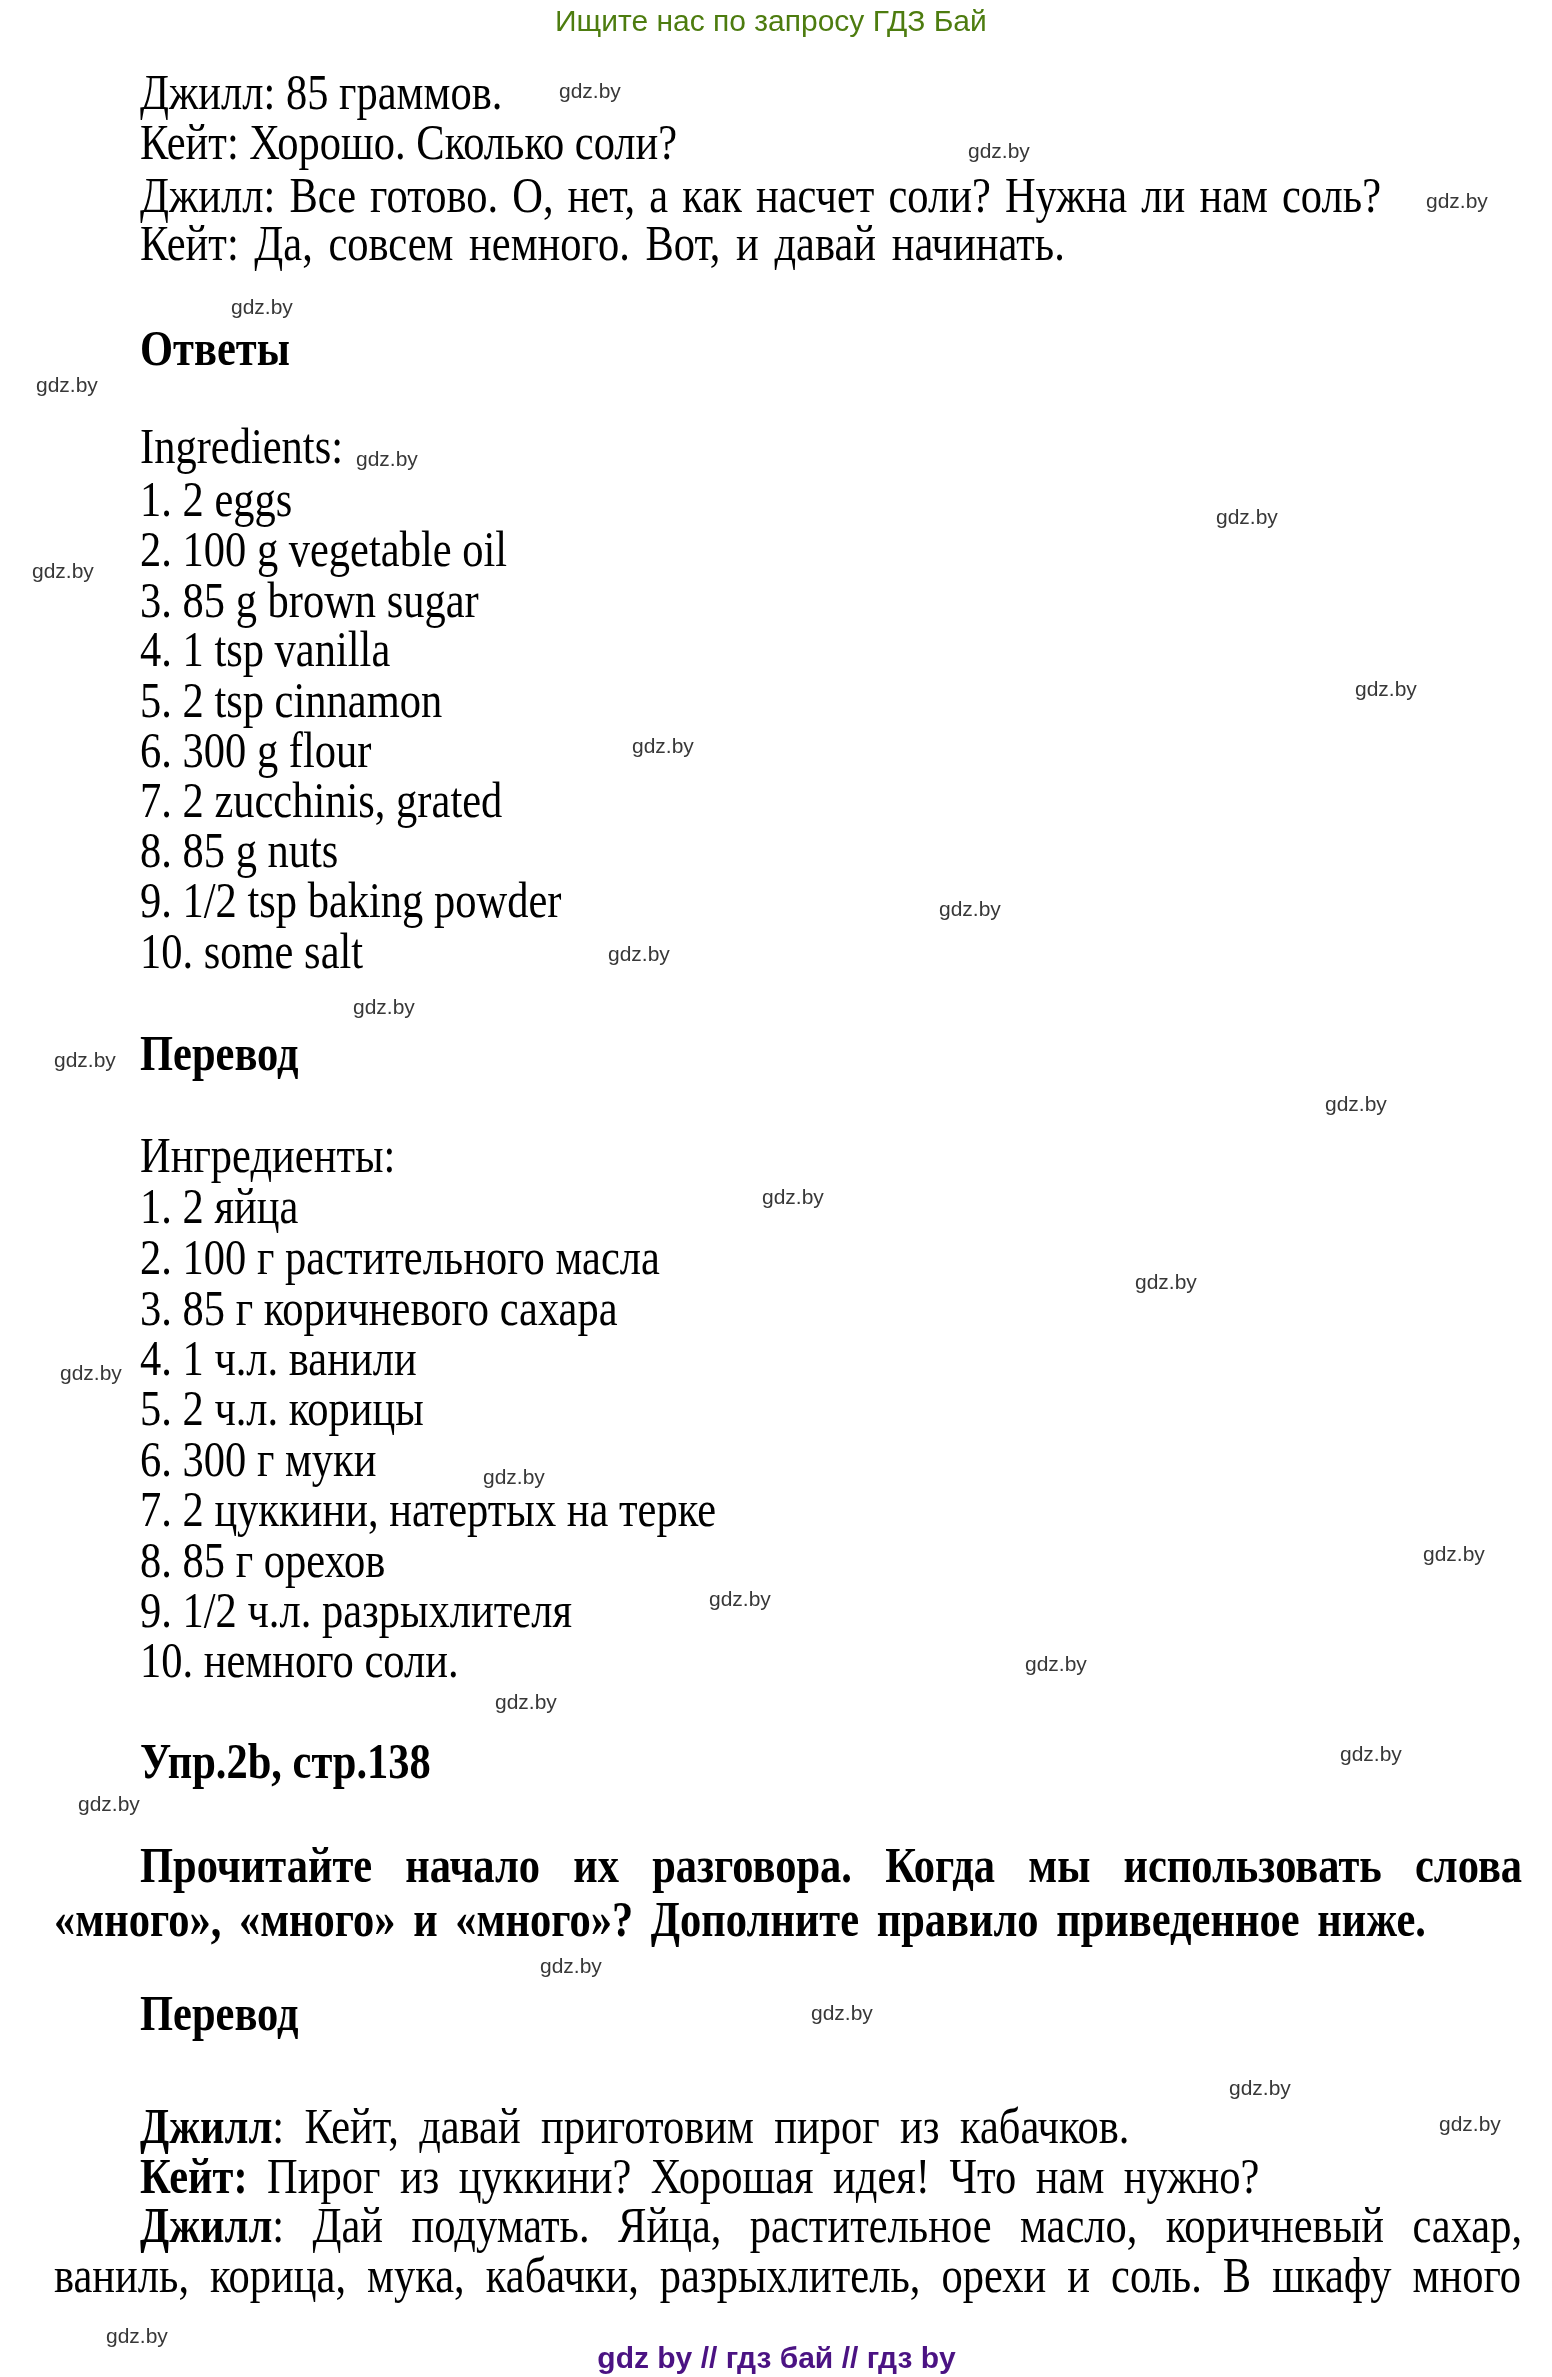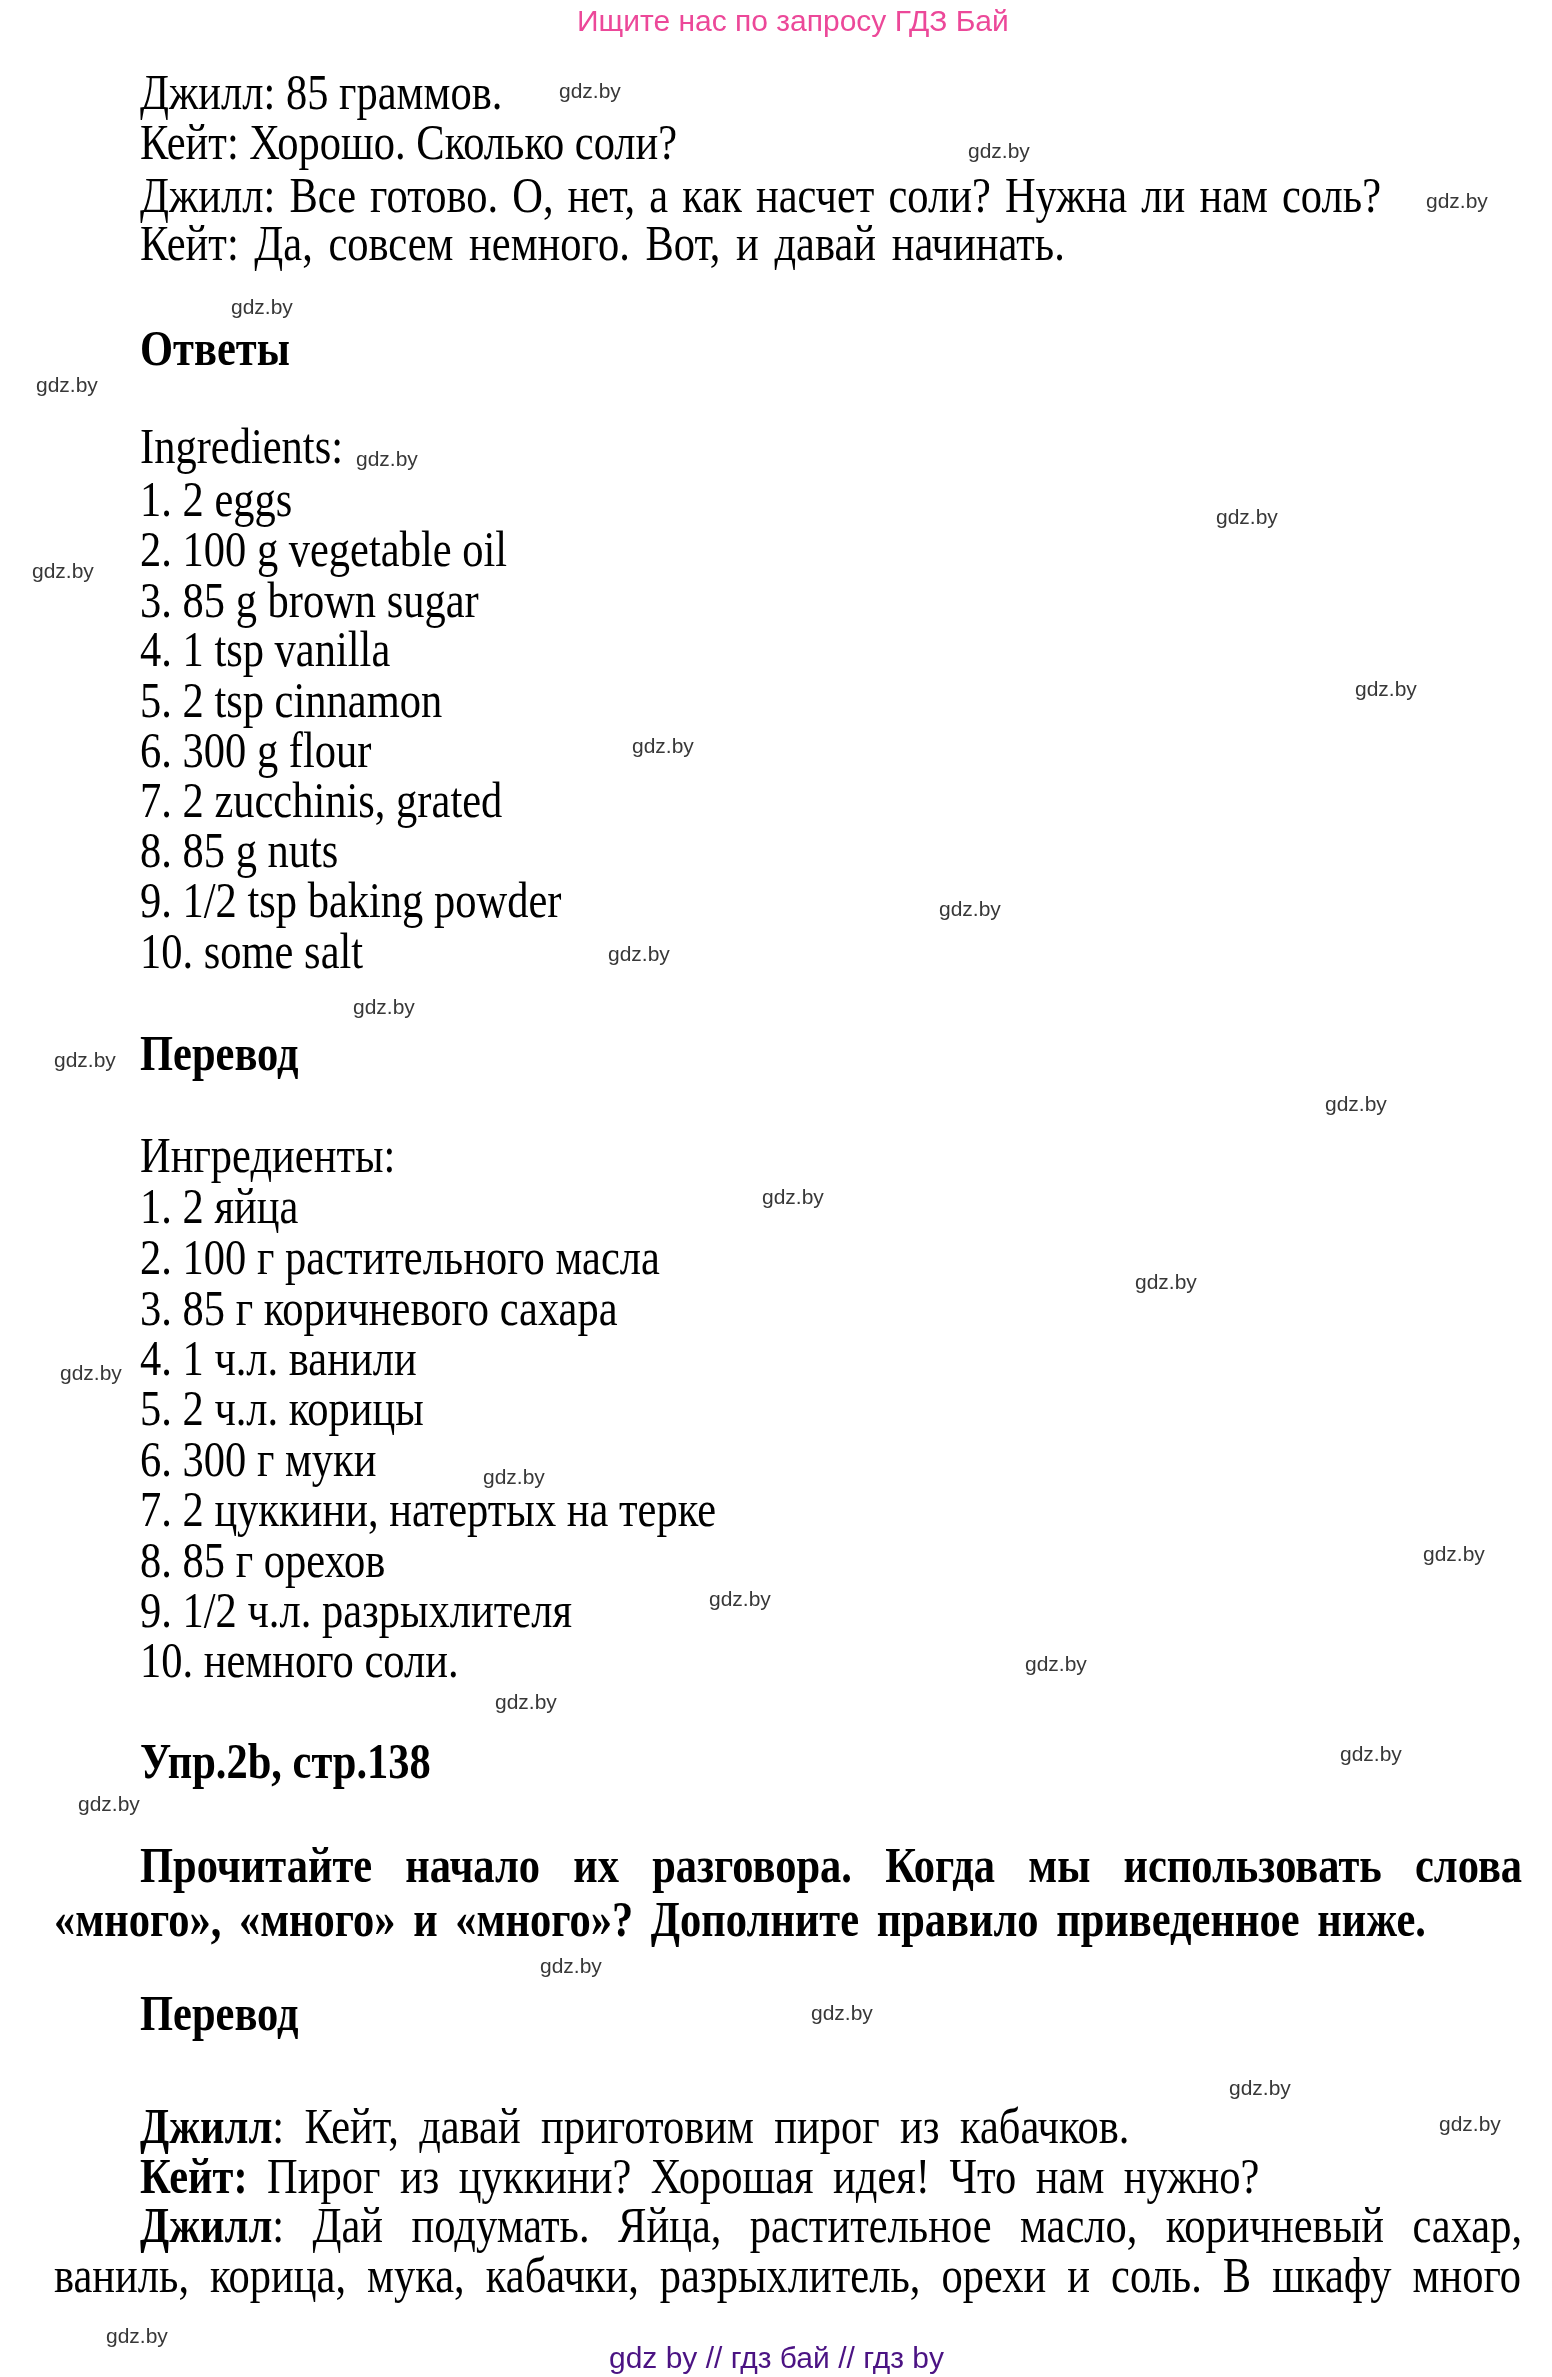--- a/index.html
+++ b/index.html
@@ -13,21 +13,21 @@
       font-size:21px;color:#383838;line-height:1;}
   .hdr{position:absolute;font-family:"Liberation Sans","DejaVu Sans",sans-serif;
        font-size:30px;line-height:1;white-space:nowrap;}
   .ftr{position:absolute;left:0;right:0;text-align:center;
        font-family:"Liberation Sans","DejaVu Sans",sans-serif;
        font-size:30px;line-height:1;white-space:nowrap;}
 </style>
 </head>
 <body>
 
-<div class="hdr" style="left:577px;top:6px;color:#ec4899;">Ищите нас по запросу ГДЗ Бай</div>
+<div class="hdr" style="left:555px;top:6px;color:#4d7c0f;">Ищите нас по запросу ГДЗ Бай</div>
 
 <div class="ln" style="left:140px;top:66px;">Джилл: 85 граммов.</div>
 <div class="ln" style="left:140px;top:116px;">Кейт: Хорошо. Сколько соли?</div>
 <div class="ln st" style="left:140px;top:169px;width:1460px;">Джилл: Все готово. О, нет, а как насчет соли? Нужна ли нам соль?</div>
 <div class="ln st" style="left:140px;top:217px;width:1088px;">Кейт: Да, совсем немного. Вот, и давай начинать.</div>
 
 <div class="ln b" style="left:140px;top:322px;">Ответы</div>
 <div class="ln" style="left:140px;top:420px;">Ingredients:</div>
 
 <div class="ln" style="left:140px;top:473px;">1. 2 eggs</div>
@@ -98,14 +98,14 @@
     <div class="wm" style="left: 495px; top: 1691px; color: rgb(56, 56, 56);">gdz.by</div>
     <div class="wm" style="left: 1340px; top: 1743px; color: rgb(56, 56, 56);">gdz.by</div>
     <div class="wm" style="left: 78px; top: 1793px; color: rgb(56, 56, 56);">gdz.by</div>
     <div class="wm" style="left: 540px; top: 1955px; color: rgb(56, 56, 56);">gdz.by</div>
     <div class="wm" style="left: 811px; top: 2002px; color: rgb(56, 56, 56);">gdz.by</div>
     <div class="wm" style="left: 1229px; top: 2077px; color: rgb(56, 56, 56);">gdz.by</div>
     <div class="wm" style="left: 1439px; top: 2113px; color: rgb(56, 56, 56);">gdz.by</div>
     <div class="wm" style="left: 106px; top: 2325px; color: rgb(56, 56, 56);">gdz.by</div>
   </div>
 
-<div class="ftr" style="top:2343px;color:#4b1383;">gdz by  //  гдз бай  //  гдз by</div>
+<div class="ftr" style="top:2343px;color:#4b1383;font-weight:bold;">gdz by  //  гдз бай  //  гдз by</div>
 
 
 </body></html>

